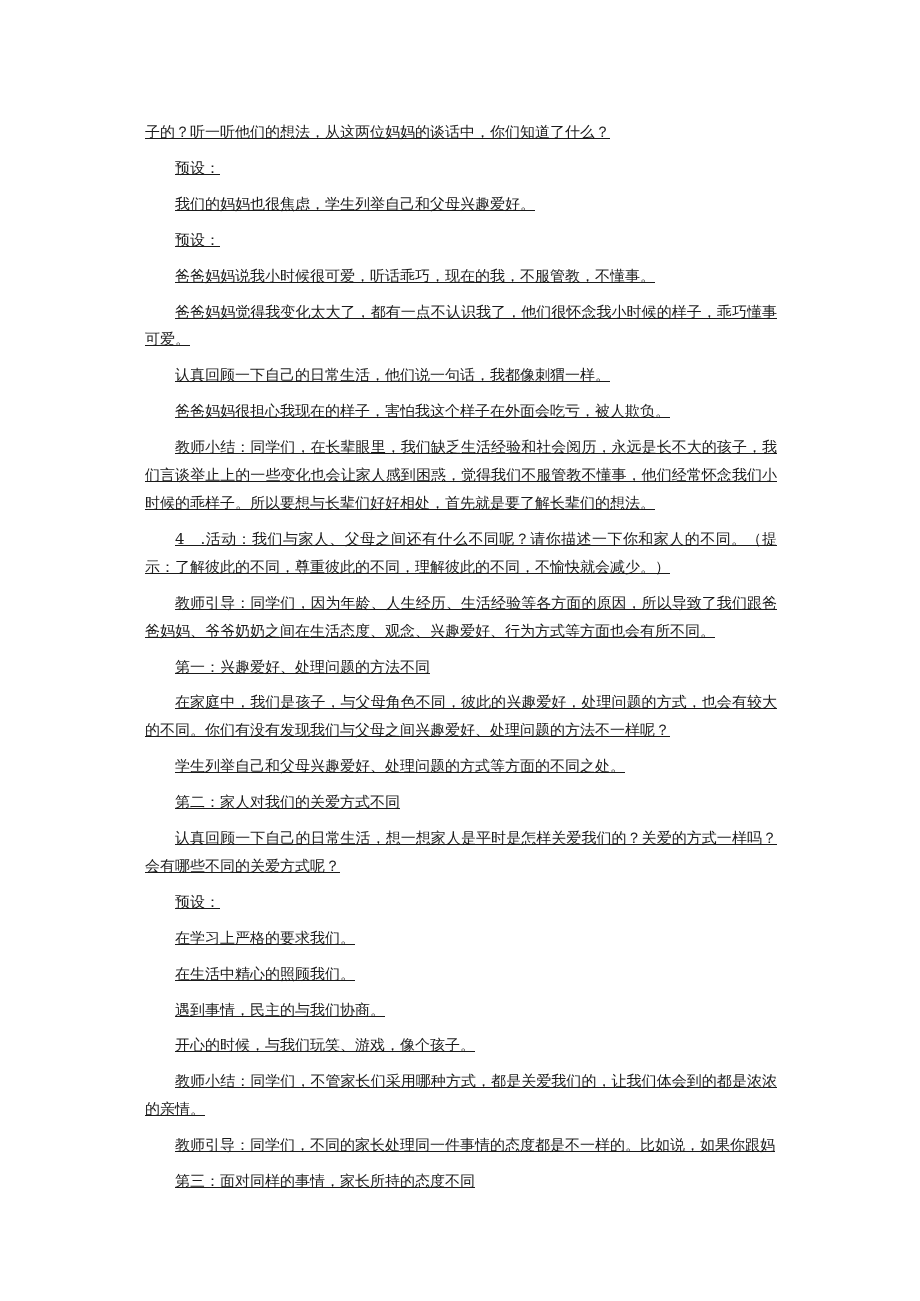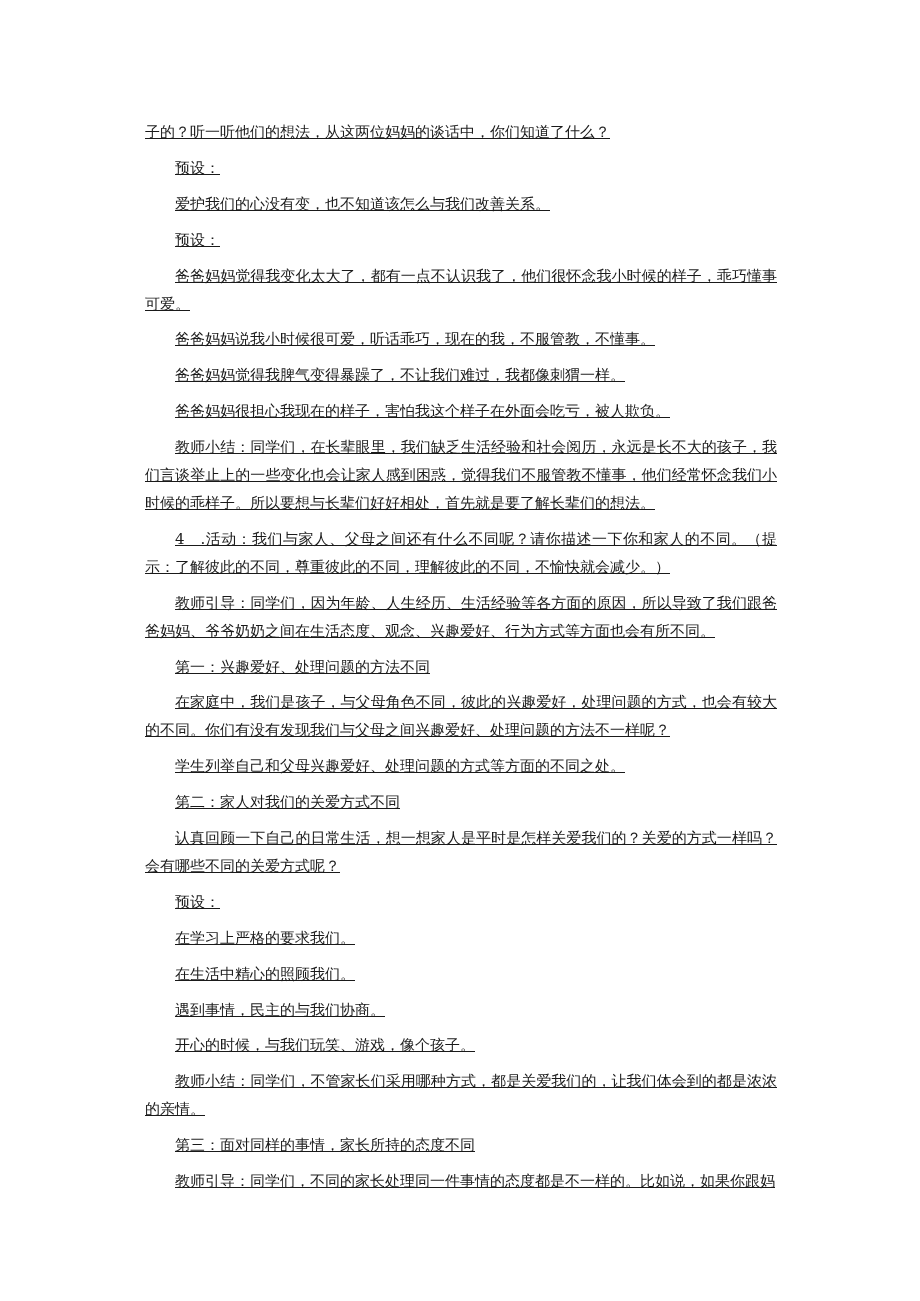--- a/index.html
+++ b/index.html
@@ -35,35 +35,35 @@
     .indent {
       text-indent: 30px;
     }
   </style>
 </head>
 <body>
 
 <div class="page">
   <p class="p">子的？听一听他们的想法，从这两位妈妈的谈话中，你们知道了什么？</p>
   <p class="p indent">预设：</p>
-  <p class="p indent">爱护我们的心没有变，也不知道该怎么与我们改善关系。</p>
+  <p class="p indent">我们的妈妈也很焦虑，学生列举自己和父母兴趣爱好。</p>
   <p class="p indent">预设：</p>
+  <p class="p indent">爸爸妈妈说我小时候很可爱，听话乖巧，现在的我，不服管教，不懂事。</p>
   <p class="p indent">爸爸妈妈觉得我变化太大了，都有一点不认识我了，他们很怀念我小时候的样子，乖巧懂事可爱。</p>
-  <p class="p indent">爸爸妈妈说我小时候很可爱，听话乖巧，现在的我，不服管教，不懂事。</p>
-  <p class="p indent">爸爸妈妈觉得我脾气变得暴躁了，不让我们难过，我都像刺猬一样。</p>
+  <p class="p indent">认真回顾一下自己的日常生活，他们说一句话，我都像刺猬一样。</p>
   <p class="p indent">爸爸妈妈很担心我现在的样子，害怕我这个样子在外面会吃亏，被人欺负。</p>
   <p class="p indent">教师小结：同学们，在长辈眼里，我们缺乏生活经验和社会阅历，永远是长不大的孩子，我们言谈举止上的一些变化也会让家人感到困惑，觉得我们不服管教不懂事，他们经常怀念我们小时候的乖样子。所以要想与长辈们好好相处，首先就是要了解长辈们的想法。</p>
   <p class="p indent">4　.活动：我们与家人、父母之间还有什么不同呢？请你描述一下你和家人的不同。（提示：了解彼此的不同，尊重彼此的不同，理解彼此的不同，不愉快就会减少。）</p>
   <p class="p indent">教师引导：同学们，因为年龄、人生经历、生活经验等各方面的原因，所以导致了我们跟爸爸妈妈、爷爷奶奶之间在生活态度、观念、兴趣爱好、行为方式等方面也会有所不同。</p>
   <p class="p indent">第一：兴趣爱好、处理问题的方法不同</p>
   <p class="p indent">在家庭中，我们是孩子，与父母角色不同，彼此的兴趣爱好，处理问题的方式，也会有较大的不同。你们有没有发现我们与父母之间兴趣爱好、处理问题的方法不一样呢？</p>
   <p class="p indent">学生列举自己和父母兴趣爱好、处理问题的方式等方面的不同之处。</p>
   <p class="p indent">第二：家人对我们的关爱方式不同</p>
   <p class="p indent">认真回顾一下自己的日常生活，想一想家人是平时是怎样关爱我们的？关爱的方式一样吗？会有哪些不同的关爱方式呢？</p>
   <p class="p indent">预设：</p>
   <p class="p indent">在学习上严格的要求我们。</p>
   <p class="p indent">在生活中精心的照顾我们。</p>
   <p class="p indent">遇到事情，民主的与我们协商。</p>
   <p class="p indent">开心的时候，与我们玩笑、游戏，像个孩子。</p>
   <p class="p indent">教师小结：同学们，不管家长们采用哪种方式，都是关爱我们的，让我们体会到的都是浓浓的亲情。</p>
+  <p class="p indent">教师引导：同学们，不同的家长处理同一件事情的态度都是不一样的。比如说，如果你跟妈</p>
   <p class="p indent">第三：面对同样的事情，家长所持的态度不同</p>
-  <p class="p indent">教师引导：同学们，不同的家长处理同一件事情的态度都是不一样的。比如说，如果你跟妈</p>
 </div>
 
 </body></html>

